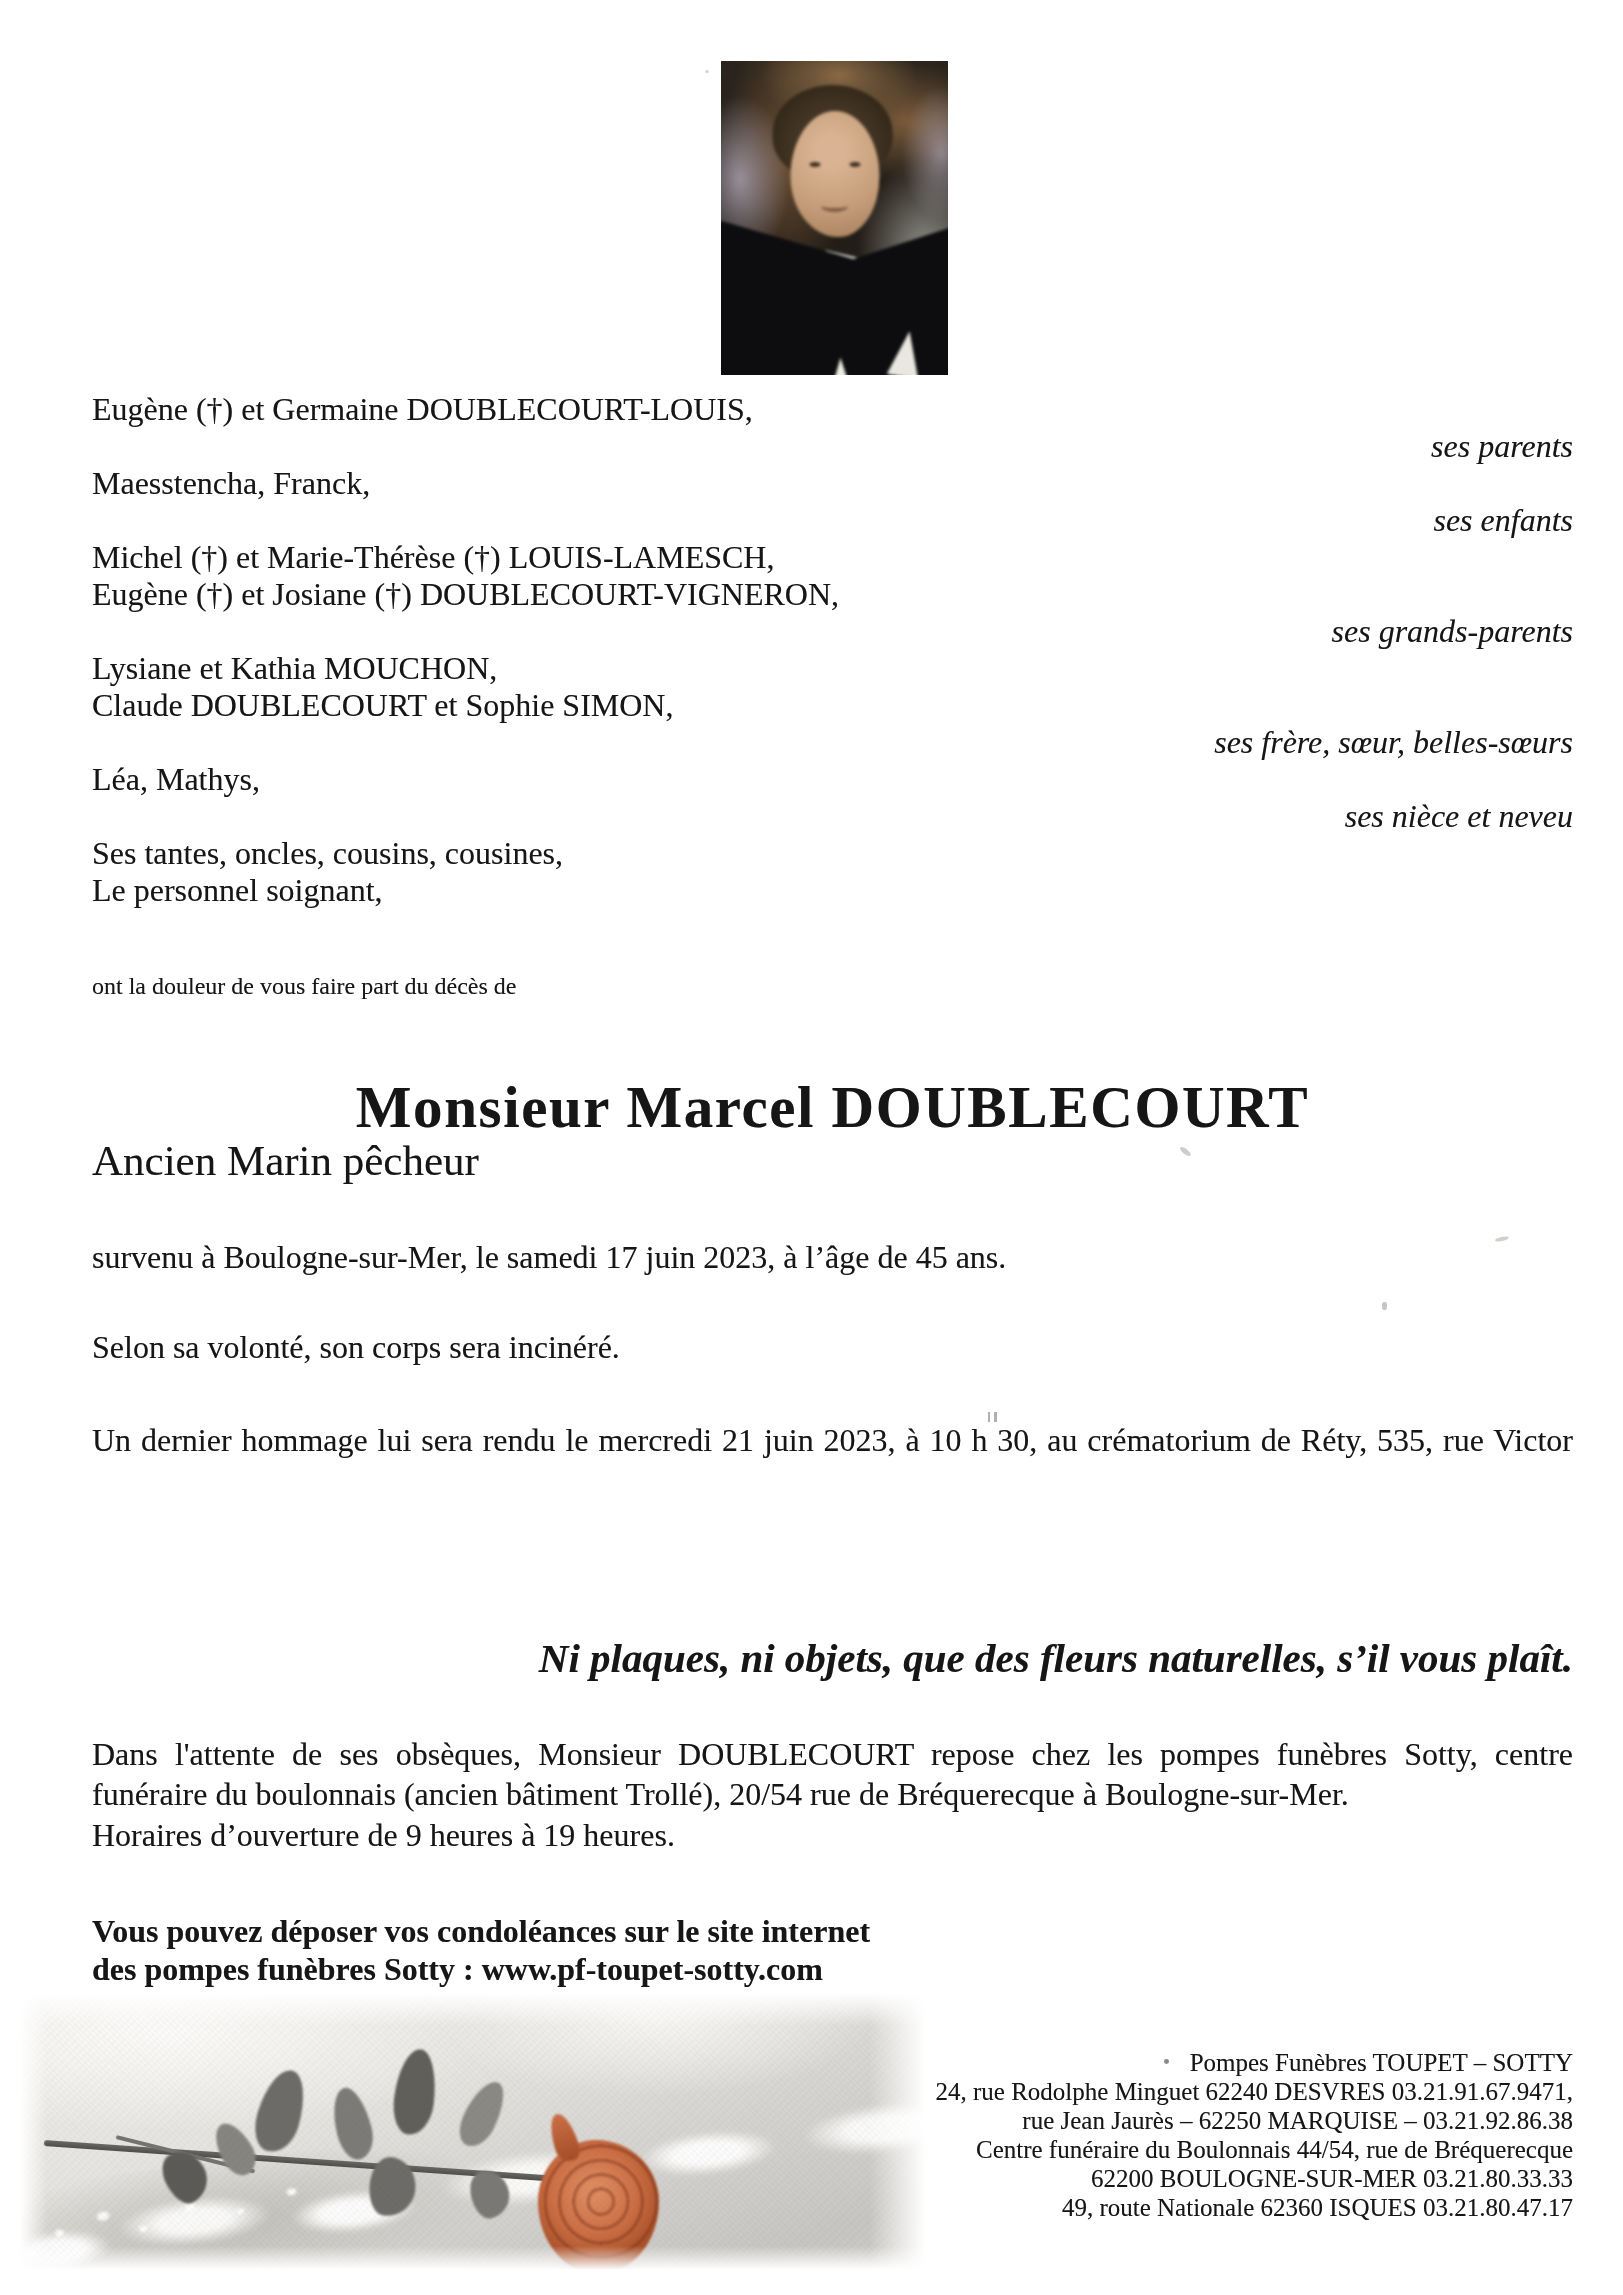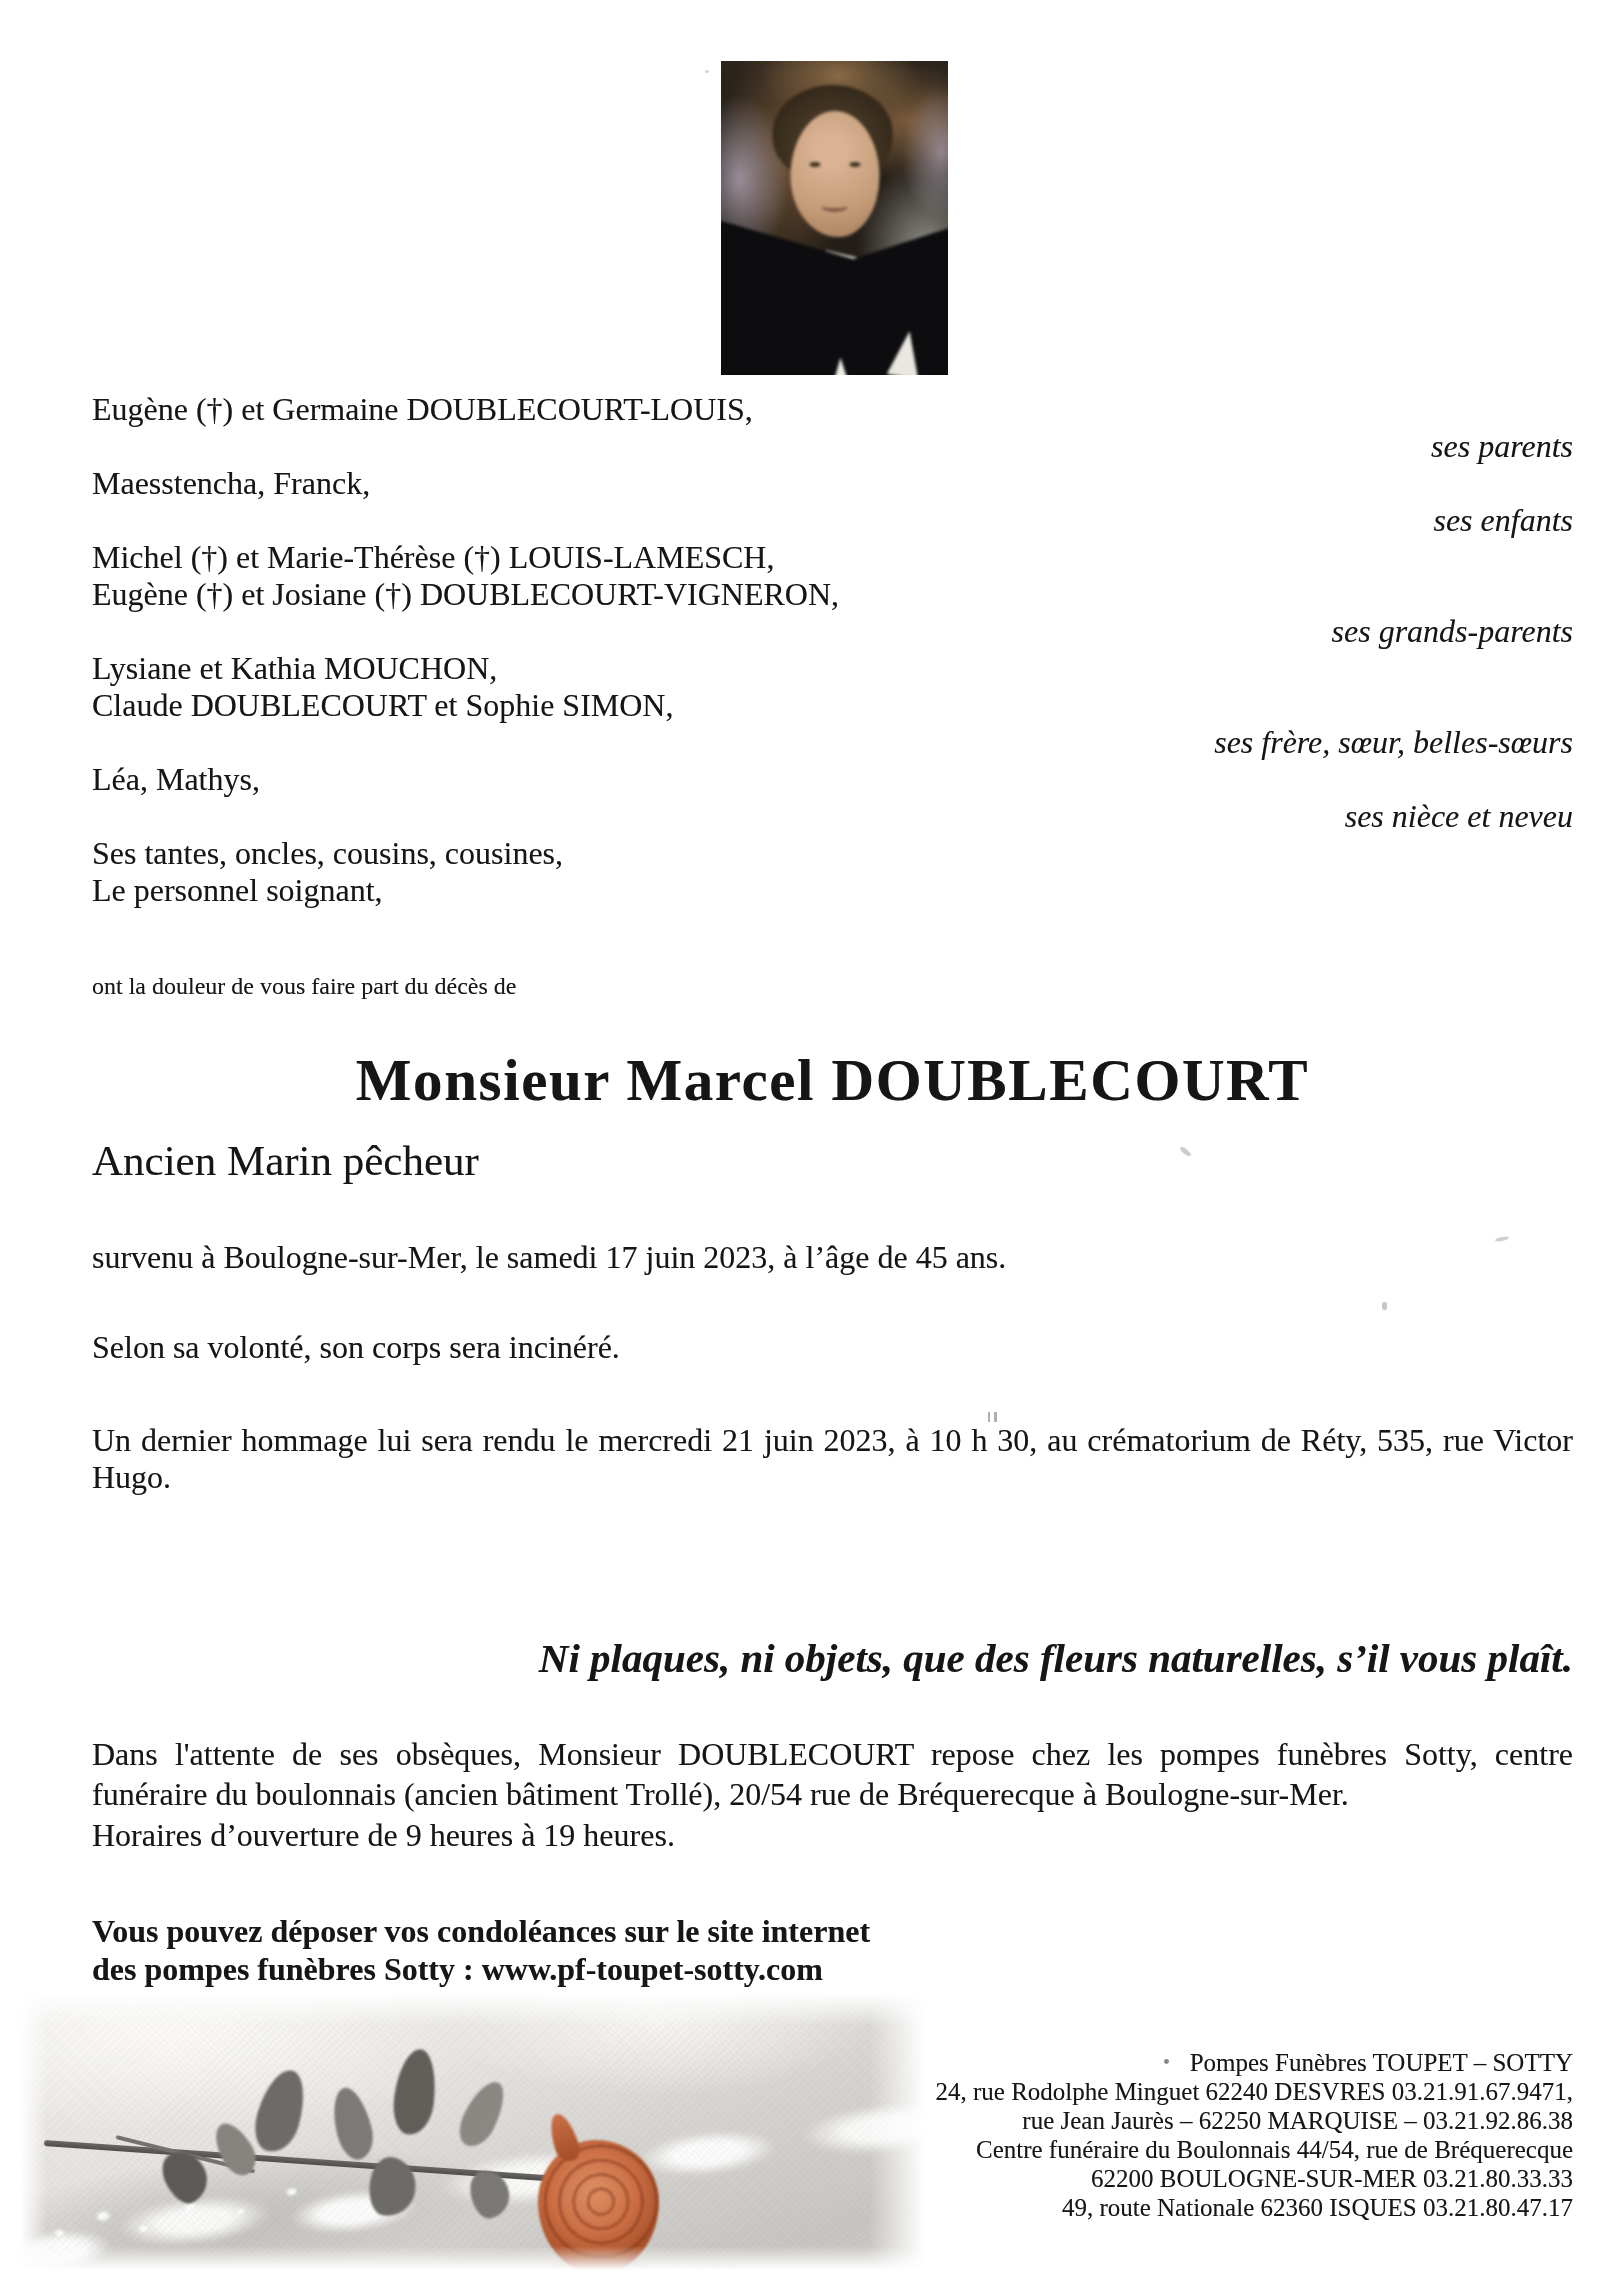--- a/index.html
+++ b/index.html
@@ -43,21 +43,21 @@
   .suit-r{position:absolute;right:-16%;top:58%;width:64%;height:60%;background:#0d0d10;
     transform:rotate(-18deg);border-radius:11px;}
   .pocket{position:absolute;right:13%;bottom:1%;width:32px;height:46px;background:#e9e7df;
     transform:rotate(9deg);clip-path:polygon(50% 0,100% 100%,0 100%);}
 
   
   .family{position:absolute;left:92px;right:51px;top:391px;}
   .fline{height:37px;line-height:37px;font-size:32px;white-space:nowrap;}
   .fline.right{text-align:right;font-style:italic;}
   .intro{position:absolute;left:92px;top:968px;font-size:24px;line-height:37px;white-space:nowrap;}
-  .title{position:absolute;left:92px;right:51px;top:1046px;text-align:center;
+  .title{position:absolute;left:92px;right:51px;top:1073px;text-align:center;
     font-size:59px;line-height:69px;font-weight:bold;letter-spacing:1.6px;white-space:nowrap;}
   .subtitle{position:absolute;left:92px;right:51px;top:1134px;text-align:left;
     font-size:43px;line-height:53px;white-space:nowrap;}
   .para{position:absolute;left:92px;right:51px;font-size:32px;line-height:37px;}
   .nowrap{white-space:nowrap;}
   .tight{word-spacing:-2.4px;}
   .jline{text-align:justify;text-align-last:justify;}
   .p1{top:1239px;} .p2{top:1329px;} .p3{top:1422px;} .p4{top:1548px;}
   .notice{top:1640px;text-align:right;font-weight:bold;font-style:italic;font-size:41px;}
   .p6{top:1734px;line-height:40px;} .p7{top:1815px;line-height:40px;}
@@ -173,21 +173,20 @@
 
   <div class="intro">ont la douleur de vous faire part du décès de</div>
 
   <div class="title">Monsieur Marcel DOUBLECOURT</div>
   <div class="subtitle">Ancien Marin pêcheur</div>
 
   <div class="para p1 nowrap">survenu à Boulogne-sur-Mer, le samedi 17 juin 2023, à l’âge de 45 ans.</div>
   <div class="para p2 nowrap">Selon sa volonté, son corps sera incinéré.</div>
   <div class="para p3">
     <div class="jline tight">Un dernier hommage lui sera rendu le mercredi 21 juin 2023, à 10 h 30, au crématorium de Réty, 535, rue Victor</div>
-    <div>Hugo.</div>
   </div>
   <div class="para notice">Ni plaques, ni objets, que des fleurs naturelles, s’il vous plaît.</div>
   <div class="para p6">
     <div class="jline">Dans l'attente de ses obsèques, Monsieur DOUBLECOURT repose chez les pompes funèbres Sotty, centre</div>
     <div>funéraire du boulonnais (ancien bâtiment Trollé), 20/54 rue de Bréquerecque à Boulogne-sur-Mer.</div>
   </div>
   <div class="para p7 nowrap">Horaires d’ouverture de 9 heures à 19 heures.</div>
 
   <div class="condolences">
     <div>Vous pouvez déposer vos condoléances sur le site internet</div>

